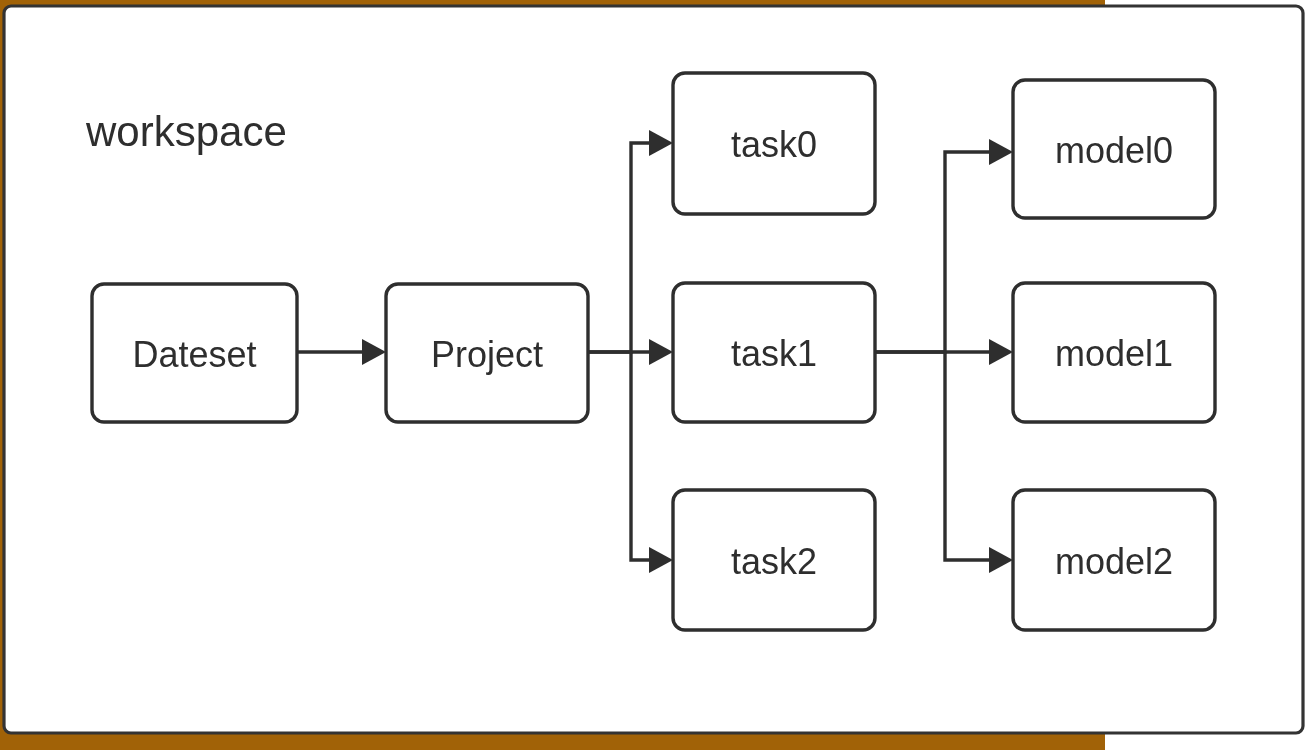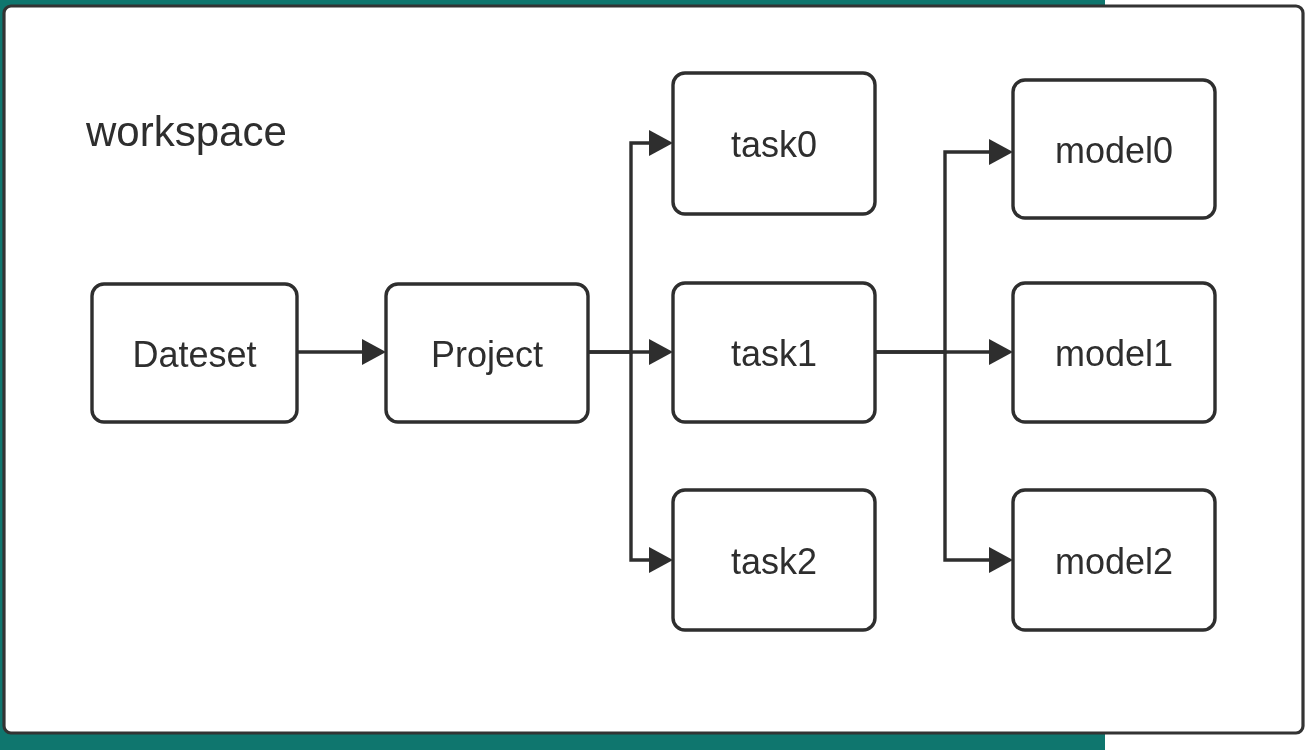--- a/index.html
+++ b/index.html
@@ -11,21 +11,21 @@
   body {
     width: 1308px;
     height: 750px;
     overflow: hidden;
     font-family: "Liberation Sans", sans-serif;
   }
   #diagram-root {
     position: relative;
     width: 1105px;
     height: 750px;
-    background: #0f766e;
+    background: #a16207;
   }
   #diagram-svg {
     position: absolute;
     top: 0;
     left: 0;
     width: 1308px;
     height: 750px;
     display: block;
   }
   .group-frame {

